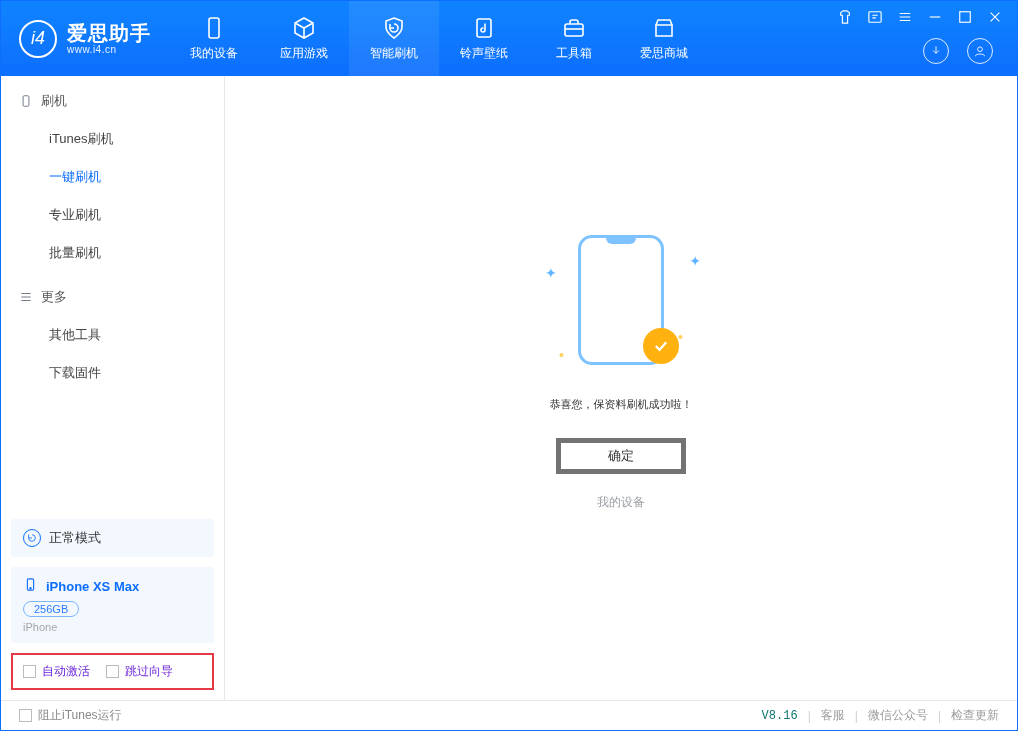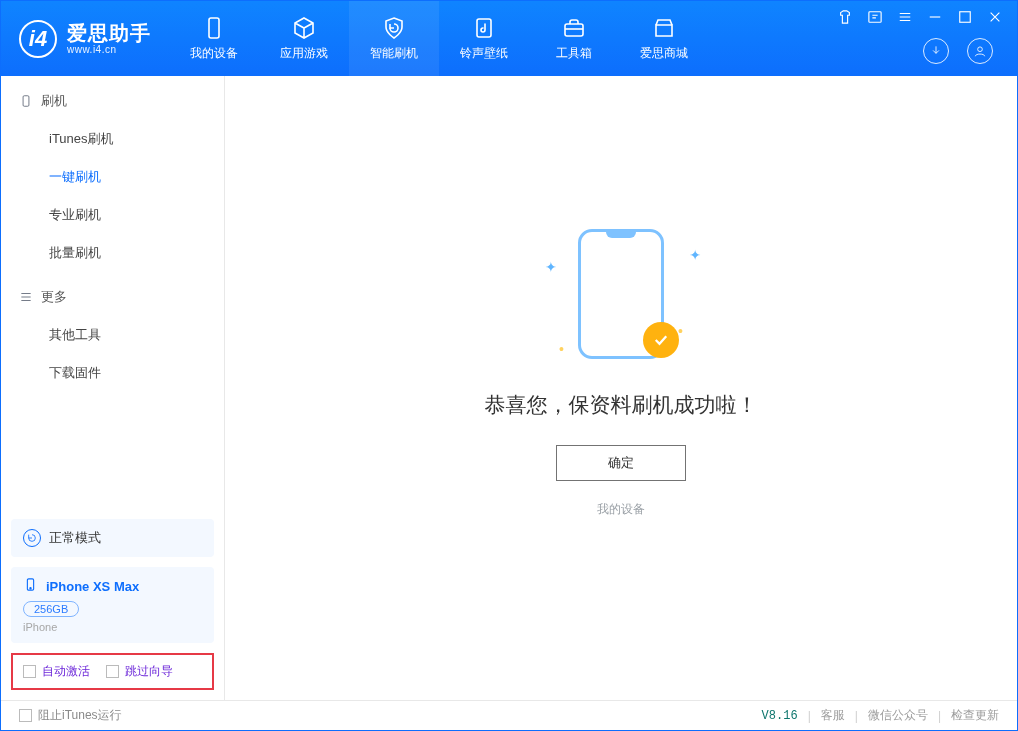--- a/index.html
+++ b/index.html
@@ -12,21 +12,21 @@
     display: flex;
     align-items: stretch;
     color: #fff;
     position: relative;
   }
   .logo-area { display:flex; align-items:center; padding:0 18px; }
   .logo-icon {
     width:38px; height:38px;
     border:2px solid #fff; border-radius:50%;
     display:flex; align-items:center; justify-content:center;
-    font-size:22px; font-weight:700; font-style:italic;
+    font-size:18px; font-weight:400; font-style:italic;
     margin-right:10px;
   }
   .logo-text .cn { font-size:20px; font-weight:600; letter-spacing:1px; line-height:1.1;}
   .logo-text .en { font-size:10px; opacity:.9; letter-spacing:.5px;}
   .topnav { display:flex; align-items:stretch; }
   .topnav .navitem {
     width:90px; display:flex; flex-direction:column; align-items:center; justify-content:center;
     font-size:12px; cursor:pointer; position:relative;
   }
   .topnav .navitem.active { background: rgba(255,255,255,0.08); }
@@ -66,22 +66,22 @@
   .phone-scene { position:relative; width:160px; height:140px; margin-top:-30px;}
   .phone-scene .phone {
     width:86px; height:130px; border:3px solid #7ec2ff; border-radius:14px; margin:0 auto; background:#fff; position:relative;
   }
   .phone-scene .notch { position:absolute; top:-2px; left:50%; transform:translateX(-50%); width:30px; height:8px; background:#7ec2ff; border-radius:0 0 6px 6px;}
   .phone-scene .badge { position:absolute; right:-18px; bottom:-2px; width:36px; height:36px; background:#ffb20f; border-radius:50%; display:flex; align-items:center; justify-content:center;}
   .phone-scene .badge svg { stroke:#fff; fill:none; stroke-width:3; }
   .sparkle { position:absolute; font-size:14px; color:#5fb5ff; }
   .sparkle.a { left:4px; top:30px; } .sparkle.b { right:0; top:18px; } .sparkle.c { left:18px; bottom:12px; color:#ffd25f;} .sparkle.d { right:18px; bottom:30px; color:#ffd25f;}
   
-  .success-msg { font-size:21px; color:#333; margin-top:22px; }
-  .ok-btn { margin-top:26px; width:130px; height:36px; border:1px solid #737373; background:#fff; font-size:13px; color:#333; cursor:pointer;}
+  .success-msg { font-size:11px; color:#333; margin-top:22px; }
+  .ok-btn { margin-top:26px; width:130px; height:36px; border:5px solid #737373; background:#fff; font-size:13px; color:#333; cursor:pointer;}
   .view-log { margin-top:20px; font-size:12px; color:#9aa0a6; cursor:pointer;}
   
   
   .statusbar {
     height:30px; border-top:1px solid #e8e8e8; display:flex; align-items:center; padding:0 18px;
     font-size:12px; color:#8a8a8a; justify-content:space-between;
   }
   .statusbar .left { display:flex; align-items:center; gap:8px; }
   .statusbar .right { display:flex; align-items:center; gap:10px; color:#9c9c9c;}
   .statusbar .right .sep { color:#d0d0d0; }

